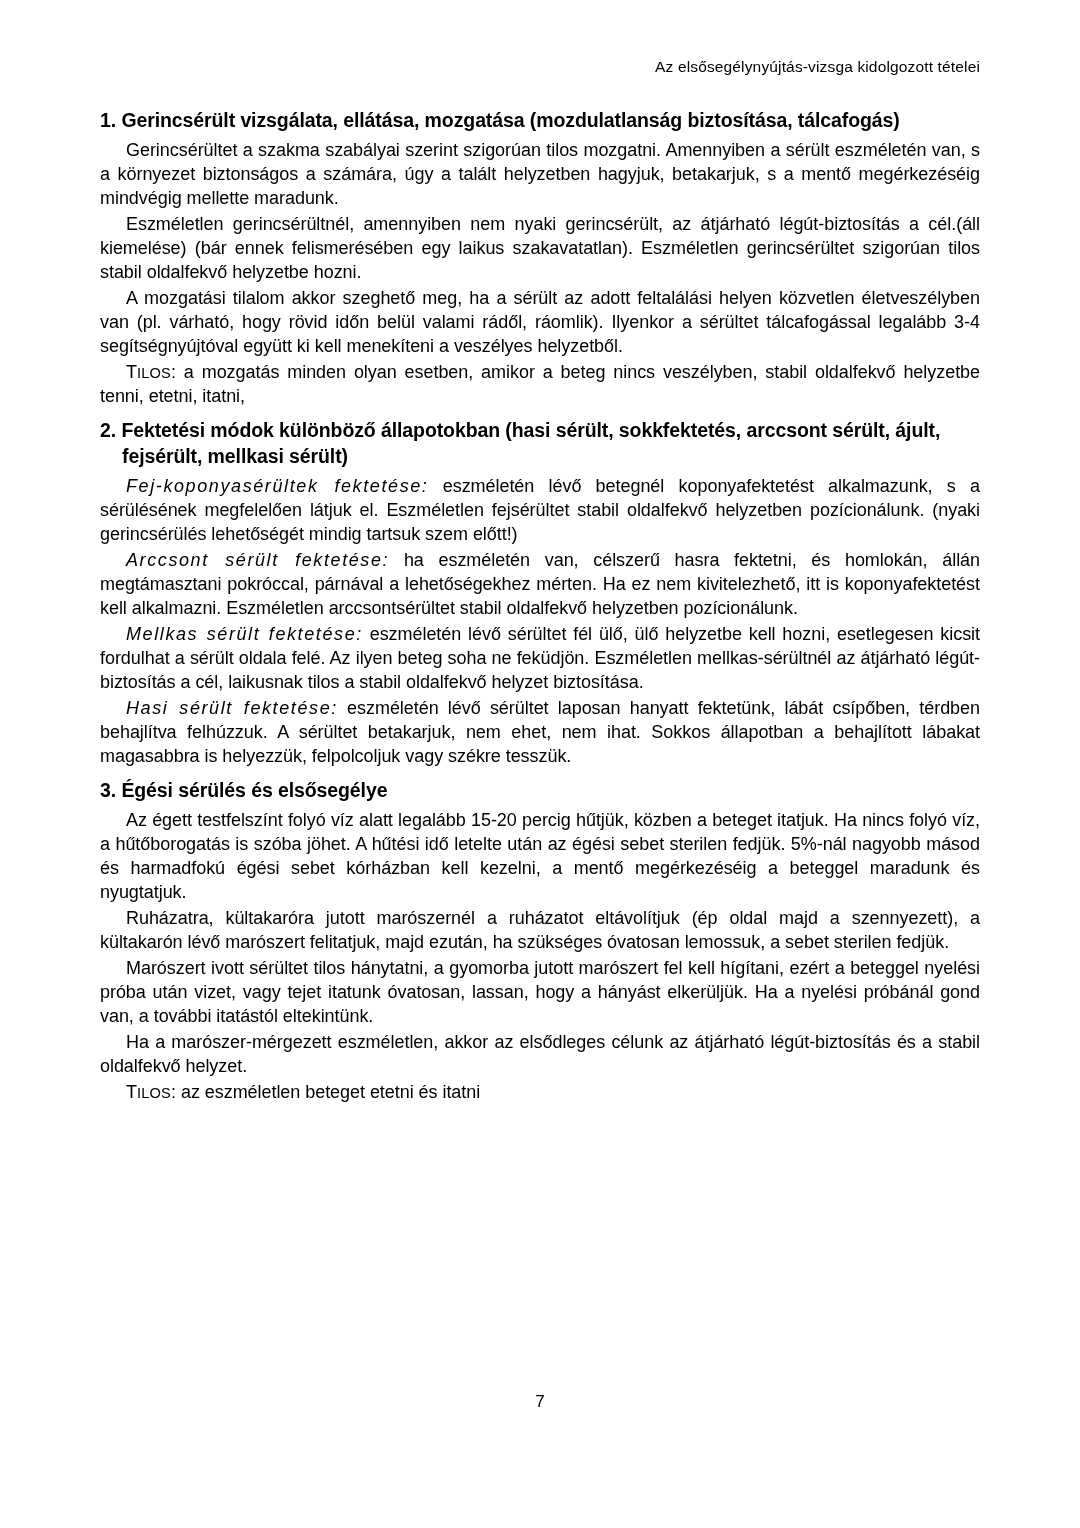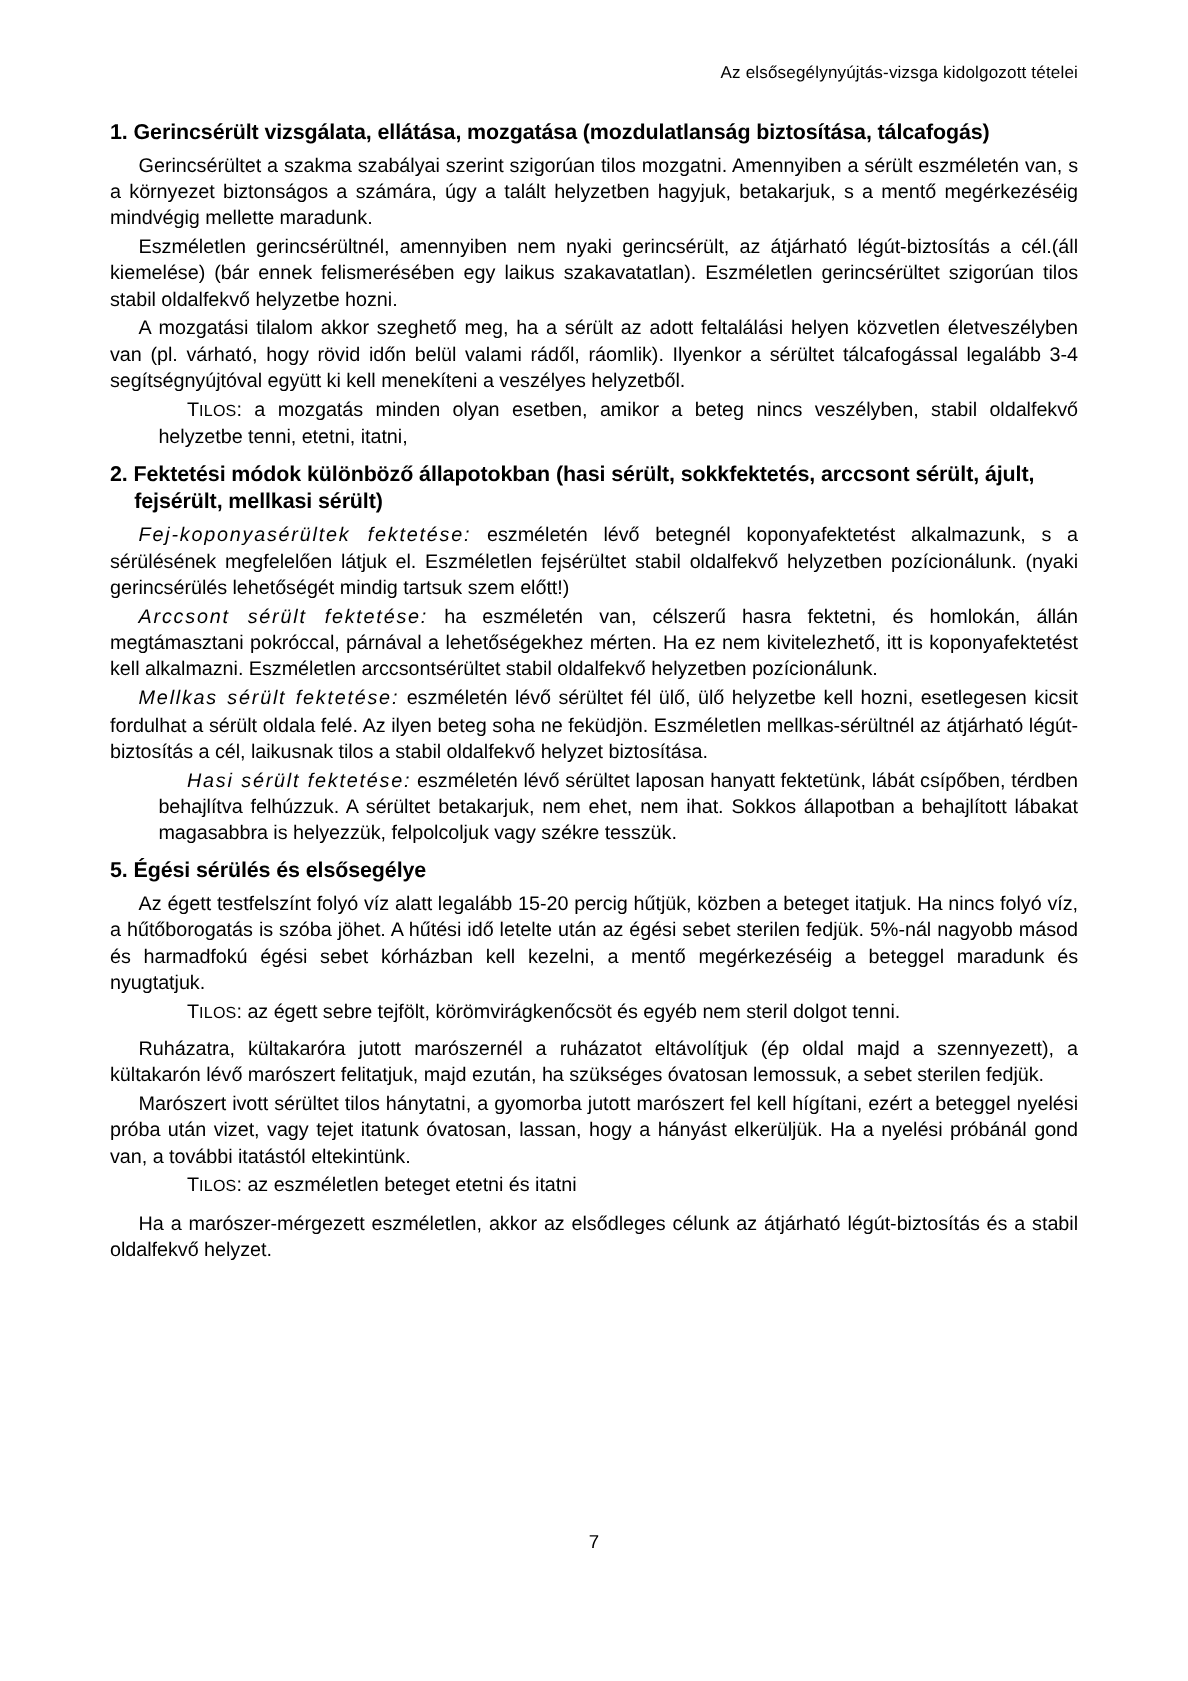--- a/index.html
+++ b/index.html
@@ -58,21 +58,20 @@
     line-height: 1.335;
     margin: 0 0 2px 0;
     text-align: justify;
     text-indent: 26px;
     letter-spacing: -0.05px;
     -webkit-hyphens: none;
     hyphens: none;
   }
   p.body.last {
     margin-bottom: 10px;
-    margin-left: 44px;
   }
   .runin {
     font-style: italic;
     letter-spacing: 1.6px;
   }
   .smallcaps-first {
     font-size: 18px;
   }
   .smallcaps-rest {
     font-size: 14.6px;
@@ -104,26 +103,25 @@
         <h2 class="section-heading">1. Gerincsérült vizsgálata, ellátása, mozgatása (mozdulatlanság biztosítása, tálcafogás)</h2>
         <p class="body"><span>Gerincsérültet a szakma szabályai szerint szigorúan tilos mozgatni. Amennyiben a sérült eszméletén van, s a környezet biztonságos a számára, úgy a talált helyzetben hagyjuk, betakarjuk, s a mentő megérkezéséig mindvégig mellette maradunk.</span></p>
         <p class="body"><span>Eszméletlen gerincsérültnél, amennyiben nem nyaki gerincsérült, az átjárható légút-biztosítás a cél.(áll kiemelése) (bár ennek felismerésében egy laikus szakavatatlan). Eszméletlen gerincsérültet szigorúan tilos stabil oldalfekvő helyzetbe hozni.</span></p>
         <p class="body"><span>A mozgatási tilalom akkor szeghető meg, ha a sérült az adott feltalálási helyen közvetlen életveszélyben van (pl. várható, hogy rövid időn belül valami rádől, ráomlik). Ilyenkor a sérültet tálcafogással legalább 3-4 segítségnyújtóval együtt ki kell menekíteni a veszélyes helyzetből.</span></p>
         <p class="body last"><span class="smallcaps-first">T</span><span class="smallcaps-rest">ILOS</span><span>: a mozgatás minden olyan esetben, amikor a beteg nincs veszélyben, stabil oldalfekvő helyzetbe tenni, etetni, itatni,</span></p>
         <h2 class="section-heading gap-before-heading">2. Fektetési módok különböző állapotokban (hasi sérült, sokkfektetés, arccsont sérült, ájult, fejsérült, mellkasi sérült)</h2>
         <p class="body"><span class="runin">Fej-koponyasérültek fektetése:</span><span> eszméletén lévő betegnél koponyafektetést alkalmazunk, s a sérülésének megfelelően látjuk el. Eszméletlen fejsérültet stabil oldalfekvő helyzetben pozícionálunk. (nyaki gerincsérülés lehetőségét mindig tartsuk szem előtt!)</span></p>
         <p class="body"><span class="runin">Arccsont sérült fektetése:</span><span> ha eszméletén van, célszerű hasra fektetni, és homlokán, állán megtámasztani pokróccal, párnával a lehetőségekhez mérten.  Ha ez nem kivitelezhető, itt is koponyafektetést kell alkalmazni. Eszméletlen arccsontsérültet stabil oldalfekvő helyzetben pozícionálunk.</span></p>
         <p class="body"><span class="runin">Mellkas sérült fektetése:</span><span> eszméletén lévő sérültet fél ülő, ülő helyzetbe kell hozni, esetlegesen kicsit fordulhat a sérült oldala felé. Az ilyen beteg soha ne feküdjön. Eszméletlen mellkas-sérültnél az átjárható légút-biztosítás a cél, laikusnak tilos a stabil oldalfekvő helyzet biztosítása.</span></p>
         <p class="body last"><span class="runin">Hasi sérült fektetése:</span><span> eszméletén lévő sérültet laposan hanyatt fektetünk, lábát csípőben, térdben behajlítva felhúzzuk. A sérültet betakarjuk, nem ehet, nem ihat. Sokkos állapotban a behajlított lábakat magasabbra is helyezzük, felpolcoljuk vagy székre tesszük.</span></p>
-        <h2 class="section-heading gap-before-heading">5. Égési sérülés és elsősegélye</h2>
+        <h2 class="section-heading gap-before-heading">3. Égési sérülés és elsősegélye</h2>
         <p class="body"><span>Az égett testfelszínt folyó víz alatt legalább 15-20 percig hűtjük, közben a beteget itatjuk. Ha nincs folyó víz, a hűtőborogatás is szóba jöhet. A hűtési idő letelte után az égési sebet sterilen fedjük. 5%-nál nagyobb másod és harmadfokú égési sebet kórházban kell kezelni, a mentő megérkezéséig a beteggel maradunk és nyugtatjuk.</span></p>
-        <p class="body last"><span class="smallcaps-first">T</span><span class="smallcaps-rest">ILOS</span><span>: az égett sebre tejfölt, körömvirágkenőcsöt és egyéb nem steril dolgot tenni.</span></p>
         <p class="body"><span>Ruházatra, kültakaróra jutott marószernél a ruházatot eltávolítjuk (ép oldal majd a szennyezett), a kültakarón lévő marószert felitatjuk, majd ezután, ha szükséges óvatosan lemossuk, a sebet sterilen fedjük.</span></p>
         <p class="body"><span>Marószert ivott sérültet tilos hánytatni, a gyomorba jutott marószert fel kell hígítani, ezért a beteggel nyelési próba után vizet, vagy tejet itatunk óvatosan, lassan, hogy a hányást elkerüljük. Ha a nyelési próbánál gond van, a további itatástól eltekintünk.</span></p>
+        <p class="body"><span>Ha a marószer-mérgezett eszméletlen, akkor az elsődleges célunk az átjárható légút-biztosítás és a stabil oldalfekvő helyzet.</span></p>
         <p class="body last"><span class="smallcaps-first">T</span><span class="smallcaps-rest">ILOS</span><span>: az eszméletlen beteget etetni és itatni</span></p>
-        <p class="body"><span>Ha a marószer-mérgezett eszméletlen, akkor az elsődleges célunk az átjárható légút-biztosítás és a stabil oldalfekvő helyzet.</span></p>
       </div>
 
   </div>
 
   <div class="page-number">7</div>
 
 </div>
 
 </body></html>

